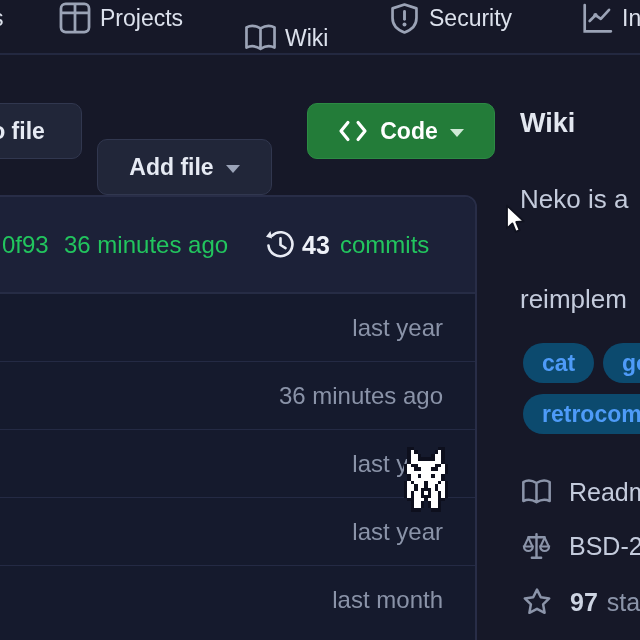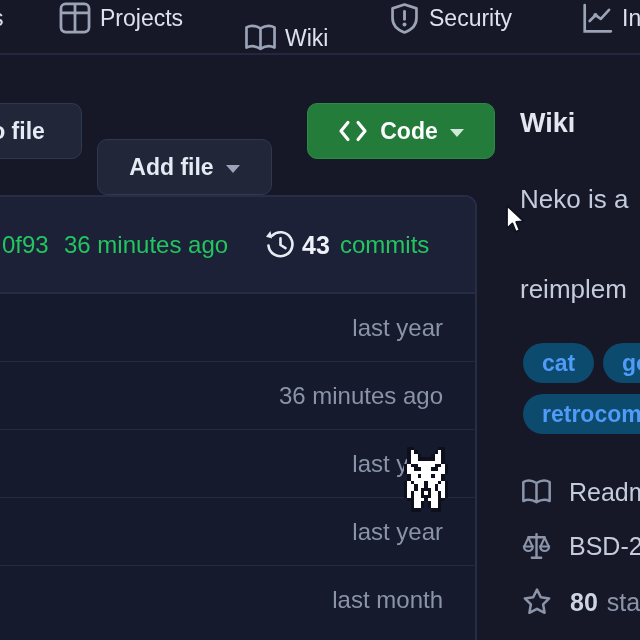--- a/index.html
+++ b/index.html
@@ -150,21 +150,21 @@
     <div class="file-row">
       <span class="row-time">last year</span>
     </div>
     <div class="file-row">
       <span class="row-time">last month</span>
     </div>
   </div>
 
   <div class="abs about-title">Wiki</div>
   <div class="abs desc-line" style="top:184px;">Neko is a</div>
-  <div class="abs desc-line" style="top:274px;text-align:right;">reimplem</div>
+  <div class="abs desc-line" style="top:284px;text-align:right;">reimplem</div>
 
   <div class="pill" style="left:523px;top:343px;">
     <span>cat</span>
   </div>
   <div class="pill" style="left:603px;top:343px;min-width:92px;">
     <span>go</span>
   </div>
   <div class="pill" style="left:523px;top:394px;">
     <span>retrocomputing</span>
   </div>
@@ -189,21 +189,21 @@
     </span>
     <span class="meta-label">BSD-2-Clause license</span>
   </div>
   <div class="meta-row" style="top:586px;">
     <span class="ico">
       <svg width="32" height="32" viewBox="0 0 16 16">
           <path d="M8 1.8 L9.9 5.6 L14.1 6.2 L11.05 9.15 L11.8 13.4 L8 11.4 L4.2 13.4 L4.95 9.15 L1.9 6.2 L6.1 5.6 Z" fill="none" stroke="currentColor" stroke-width="1.25" stroke-linejoin="round"></path>
         </svg>
     </span>
     <span>
-      <span class="stars-count">80</span><span class="stars-label">stars</span>
+      <span class="stars-count">97</span><span class="stars-label">stars</span>
     </span>
   </div>
 
   <div class="abs" style="left:404px;top:446px;" id="neko">
       <svg width="44.199999999999996" height="66.5" viewBox="0 0 13 19" shape-rendering="crispEdges">
         <rect x="1" y="0" width="1" height="1" fill="#0d0f1d"></rect>
         <rect x="2" y="0" width="1" height="1" fill="#0d0f1d"></rect>
         <rect x="10" y="0" width="1" height="1" fill="#0d0f1d"></rect>
         <rect x="11" y="0" width="1" height="1" fill="#0d0f1d"></rect>
         <rect x="1" y="1" width="1" height="1" fill="#0d0f1d"></rect>

